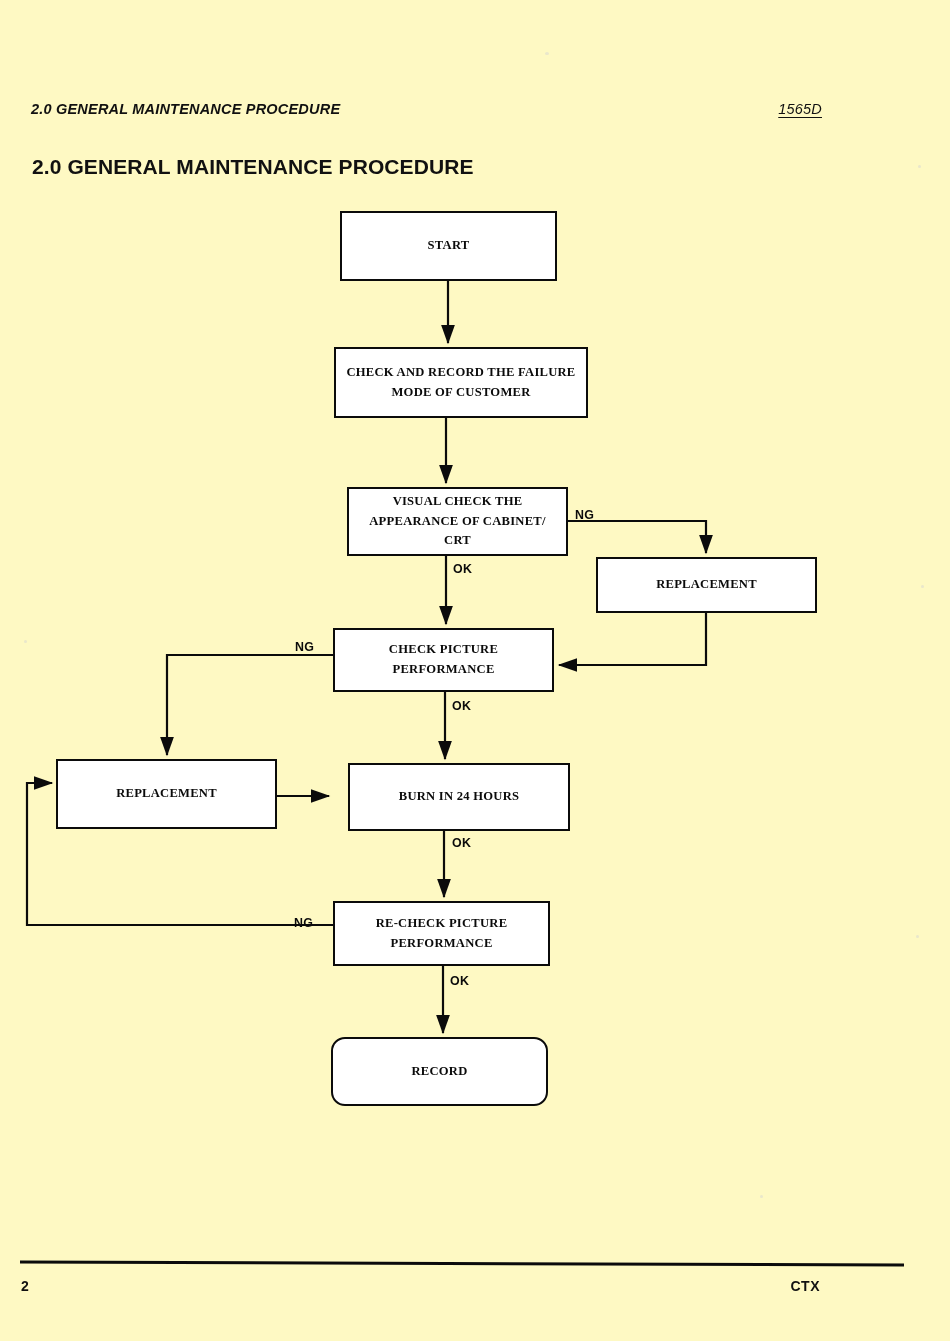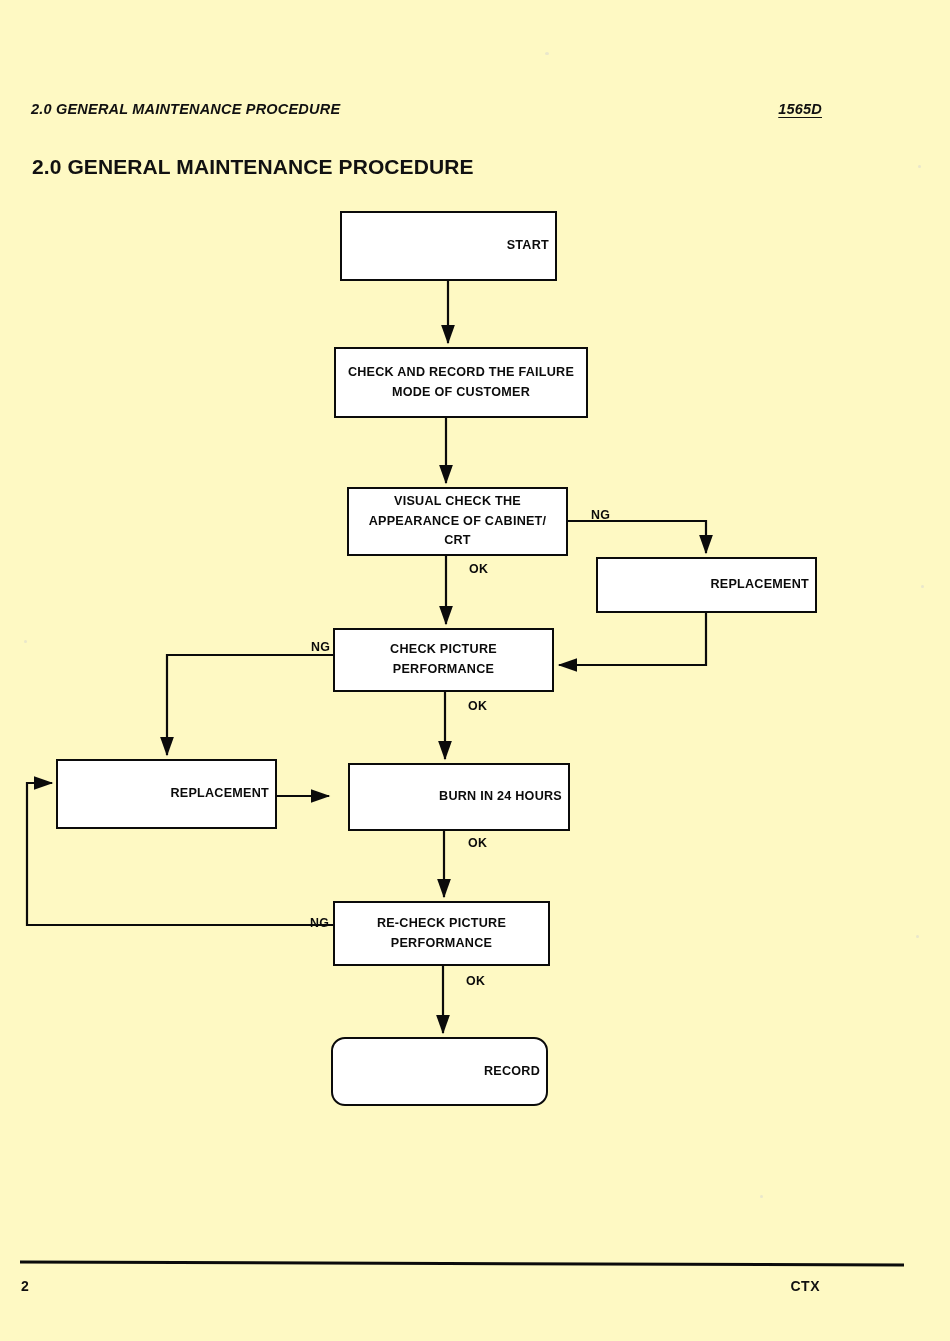--- a/index.html
+++ b/index.html
@@ -28,21 +28,21 @@
     font-weight: 600;
     font-size: 14.5px;
     letter-spacing: 0.2px;
     white-space: nowrap;
   }
   .runhead-left { left: 31px; }
   .runhead-right {
     right: 128px;
     text-decoration: underline;
     text-underline-offset: 3px;
-    font-weight: 700;
+    font-weight: 400;
   }
 
   
   .section-title {
     position: absolute;
     left: 32px;
     top: 155px;
     font-size: 21px;
     font-weight: 700;
     letter-spacing: 0.1px;
@@ -57,38 +57,38 @@
     width: 950px;
     height: 1341px;
   }
   .node {
     position: absolute;
     box-sizing: border-box;
     border: 2.6px solid #0b0b0b;
     background: #ffffff;
     display: flex;
     align-items: center;
-    justify-content: flex-end;
+    justify-content: center;
     text-align: center;
     font-size: 12.6px;
     font-weight: 700;
     letter-spacing: 0.25px;
     line-height: 1.55;
     padding: 2px 6px;
     color: #0b0b0b;
+    font-family: Liberation Serif, serif;
   }
   .edge-label {
     position: absolute;
     font-size: 12.4px;
     font-weight: 700;
     letter-spacing: 0.3px;
     color: #0b0b0b;
     background: transparent;
     white-space: nowrap;
-    margin-left: 16px;
   }
 
   
   .footer-rule {
     position: absolute;
     left: 20px;
     top: 1262px;
     width: 884px;
     height: 3px;
     background: #0b0b0b;

